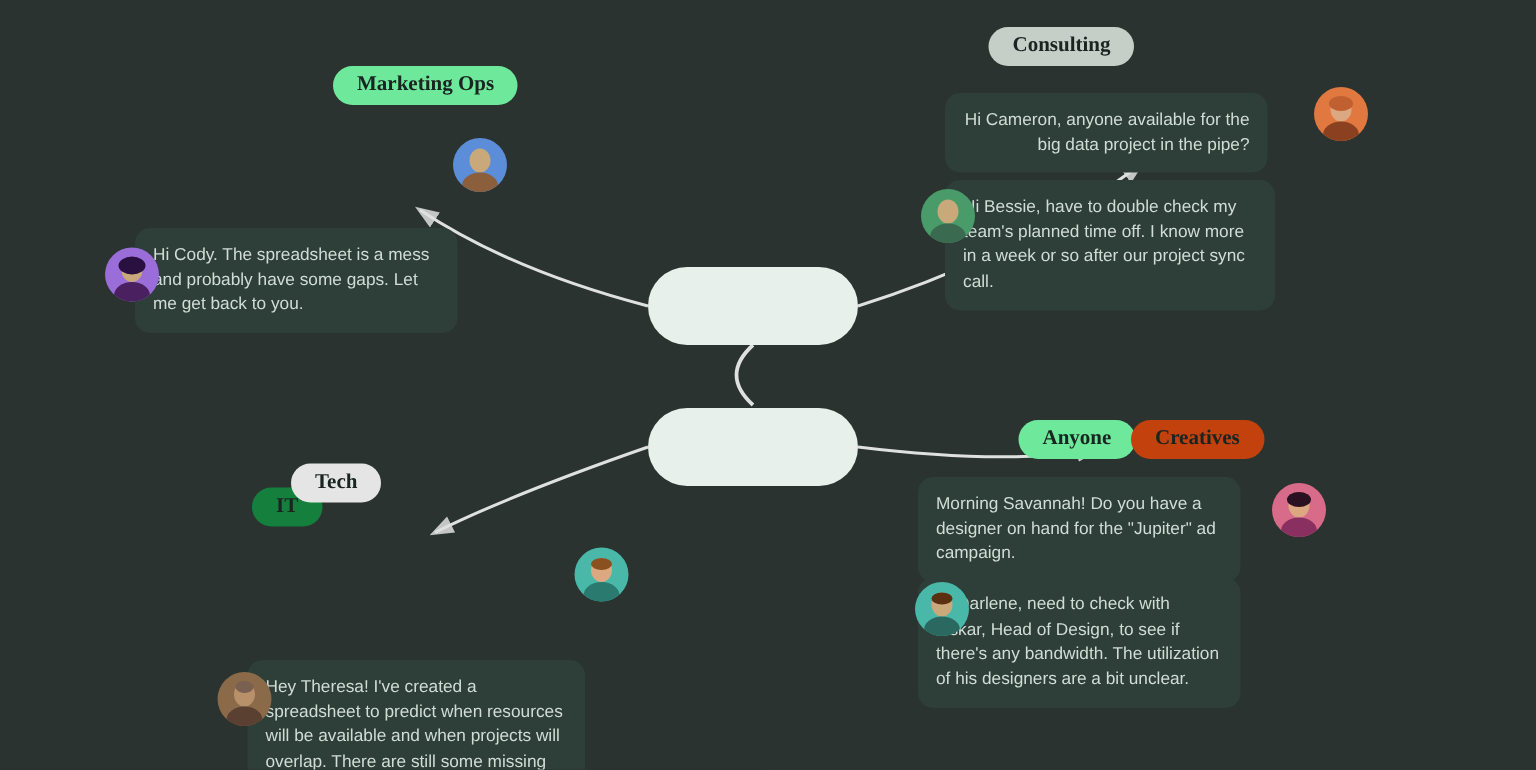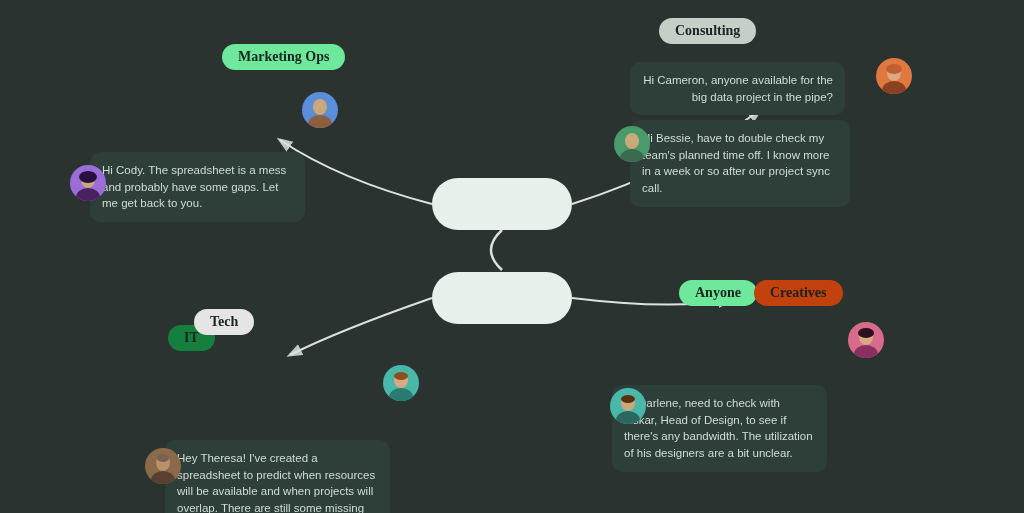--- a/index.html
+++ b/index.html
@@ -184,20 +184,21 @@
   <div class="tag tag-consulting">Consulting</div>
   <div class="tag tag-it">IT</div>
   <div class="tag tag-tech">Tech</div>
   <div class="tag tag-design">Anyone</div>
   <div class="tag tag-creatives">Creatives</div>
 
   <div class="chat-bubble bubble-2">Hi Cody. The spreadsheet is a mess and probably have some gaps. Let me get back to you.</div>
   <div class="chat-bubble bubble-3">Hi Cameron, anyone available for the big data project in the pipe?</div>
   <div class="chat-bubble bubble-4">Hi Bessie, have to double check my team's planned time off. I know more in a week or so after our project sync call.</div>
   <div class="chat-bubble bubble-6">Hey Theresa! I've created a spreadsheet to predict when resources will be available and when projects will overlap. There are still some missing pieces.</div>
+  <div class="chat-bubble bubble-7">Morning Savannah! Do you have a designer on hand for the "Jupiter" ad campaign.</div>
   <div class="chat-bubble bubble-8">Hi Darlene, need to check with Oskar, Head of Design, to see if there's any bandwidth. The utilization of his designers are a bit unclear.</div>
 
   <div class="avatar av-1 av-blue">
     <div class="av-face">
       <svg viewBox="0 0 28 32" fill="none">
         <ellipse cx="14" cy="11" rx="7" ry="8" fill="#c9a87a"></ellipse>
         <ellipse cx="14" cy="28" rx="12" ry="9" fill="#8b5e3c"></ellipse>
       </svg>
     </div>
   </div>

